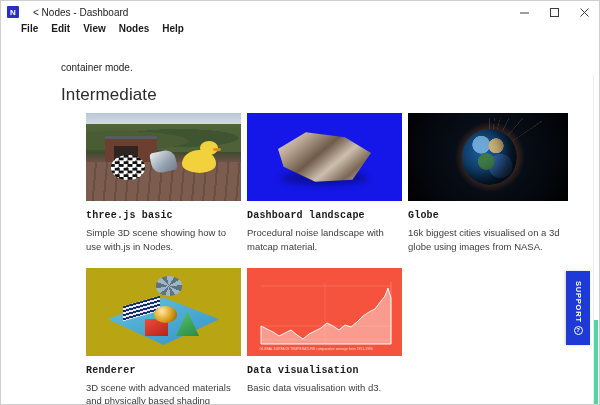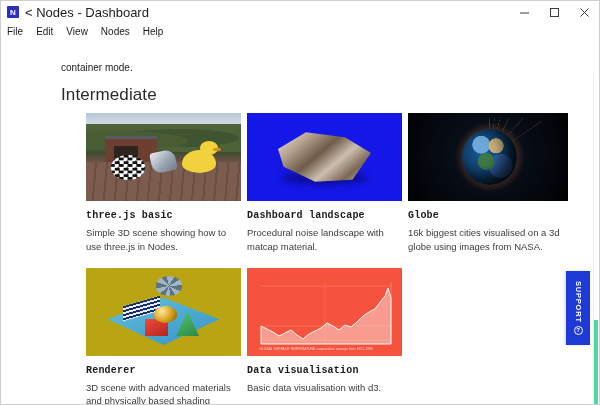--- a/index.html
+++ b/index.html
@@ -28,38 +28,39 @@
     width: 12px; height: 12px;
     background: #2b2fc4;
     color: #ffffff;
     font-size: 8px; font-weight: bold;
     display: flex; align-items: center; justify-content: center;
     border-radius: 1px;
     font-family: "Liberation Sans", sans-serif;
     flex: 0 0 12px;
   }
   .title-text {
-    font-size: 13px; color: #1b1b1b;
-    margin-left: 6px; white-space: nowrap;
+    font-size: 10px; color: #1b1b1b;
+    margin-left: 14px; white-space: nowrap;
   }
   .winbtns {
     position: absolute; right: 0; top: 0;
     height: 22px; display: flex; align-items: stretch;
   }
   .winbtn {
     width: 30px; display: flex; align-items: center; justify-content: center;
     color: #3c3c3c;
   }
   .winbtn svg { display: block; }
   
   .menubar {
     height: 16px; flex: 0 0 16px;
-    display: flex; align-items: center;
-    padding-left: 4px; gap: 9px;
+    display: flex; 
+    padding-left: 18px; gap: 9px;
     background: #ffffff;
+    font-weight: bold;
   }
   .menu-item { font-size: 10px; color: #1b1b1b; padding: 0 2px; white-space: nowrap; }
   .submenu-note {
     font-size: 10px; color: #1b1b1b;
     padding-left: 60px; height: 14px; flex: 0 0 14px;
     line-height: 14px;
     margin-top: 22px;
   }
   
   .content {
@@ -275,21 +276,21 @@
         <div class="thumb th-photo">
           <div class="sky"></div>
           <div class="trees"></div>
           <div class="cabin"></div>
           <div class="deck"></div>
           <div class="checker"></div>
           <div class="chrome"></div>
           <div class="duck"></div>
         </div>
         <div class="card-title">three.js basic</div>
-        <div class="card-desc">Simple 3D scene showing how to use three.js in Nodes.</div>
+        <div class="card-desc">Simple 3D scene showing how to use with.js in Nodes.</div>
       </div>
 
       <div class="card">
         <div class="thumb th-landscape">
           <div class="shadow"></div>
           <div class="mesh"></div>
         </div>
         <div class="card-title">Dashboard landscape</div>
         <div class="card-desc">Procedural noise landscape with matcap material.</div>
       </div>

